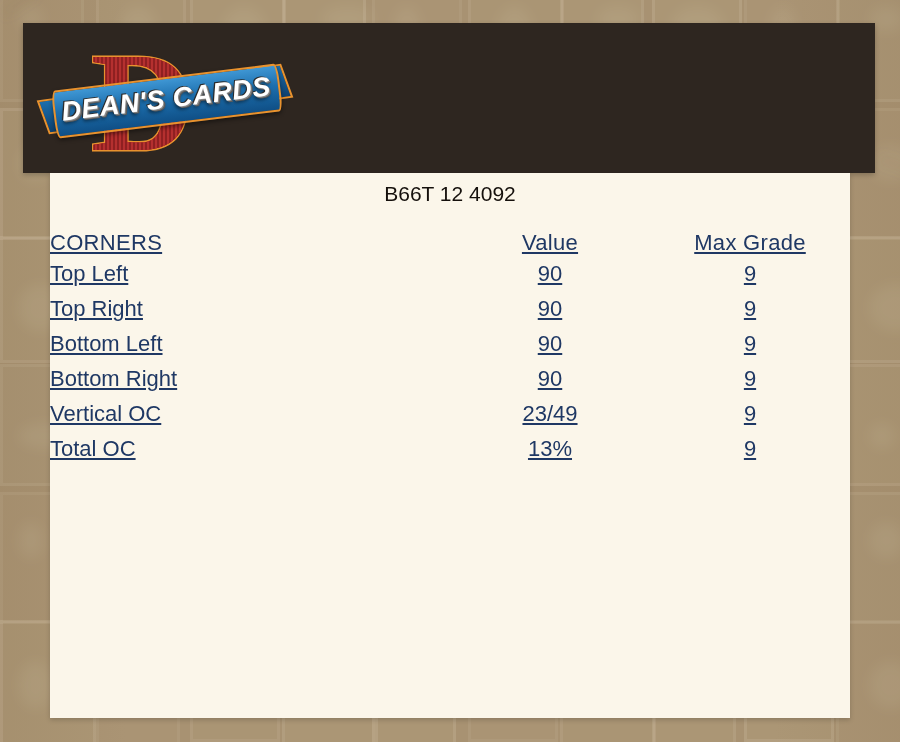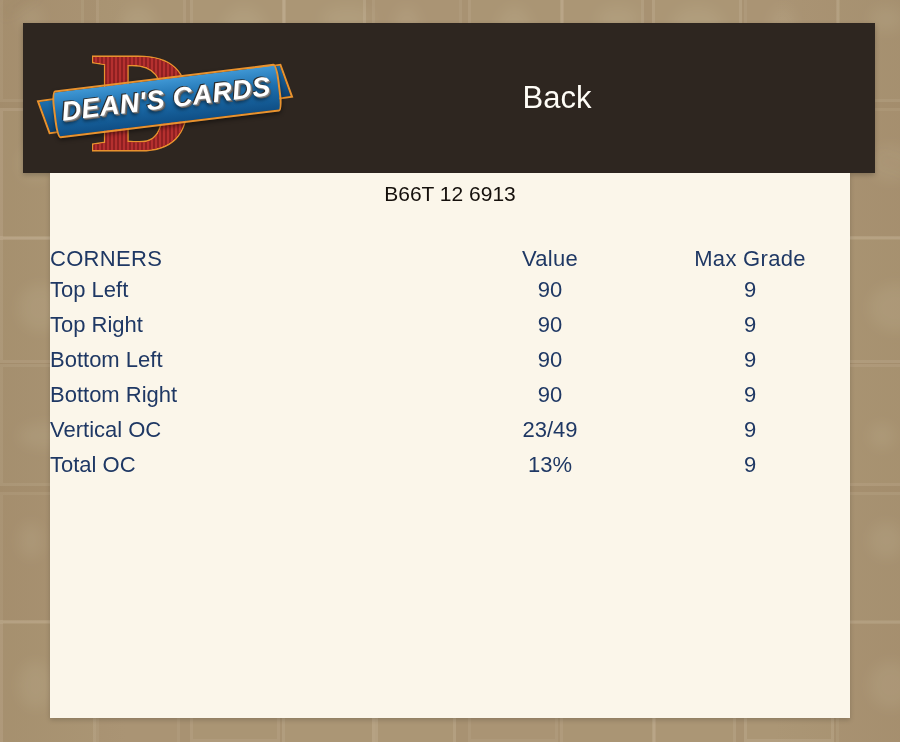--- a/index.html
+++ b/index.html
@@ -197,24 +197,25 @@
   #card-code {
     text-align: center;
     font-size: 21px;
     font-weight: normal;
     color: #15100c;
     margin-top: 9px;
   }
 
   
   #stats-table {
-    margin: 40px 0 0 0;
+    margin: 24px 0 0 0;
     width: 100%;
     border-collapse: collapse;
     color: #1f3864;
+    text-decoration: underline;
   }
   #stats-table col.c-label { width: 400px; }
   #stats-table col.c-value { width: 200px; }
   #stats-table col.c-grade { width: 200px; }
 
   #stats-table th,
   #stats-table td {
     padding: 0;
     font-weight: normal;
   }
@@ -393,27 +394,26 @@
       <div class="ribbon">
         <div class="ribbon-tail left"></div>
         <div class="ribbon-tail right"></div>
         <div class="ribbon-body"></div>
         <div class="ribbon-text">DEAN'S CARDS</div>
       </div>
     </div>
   </div>
 
   <div id="header-titles">
-    <div id="page-subtitle">Back</div>
   </div>
 </div>
 
 <div id="content-panel">
 
-  <div id="card-code">B66T 12 6913</div>
+  <div id="card-code">B66T 12 4092</div>
 
   <table id="stats-table">
     <colgroup>
       <col class="c-label">
         <col class="c-value">
         <col class="c-grade">
     </colgroup>
     <tbody>
         <tr class="section-row">
           <th>CORNERS</th>

